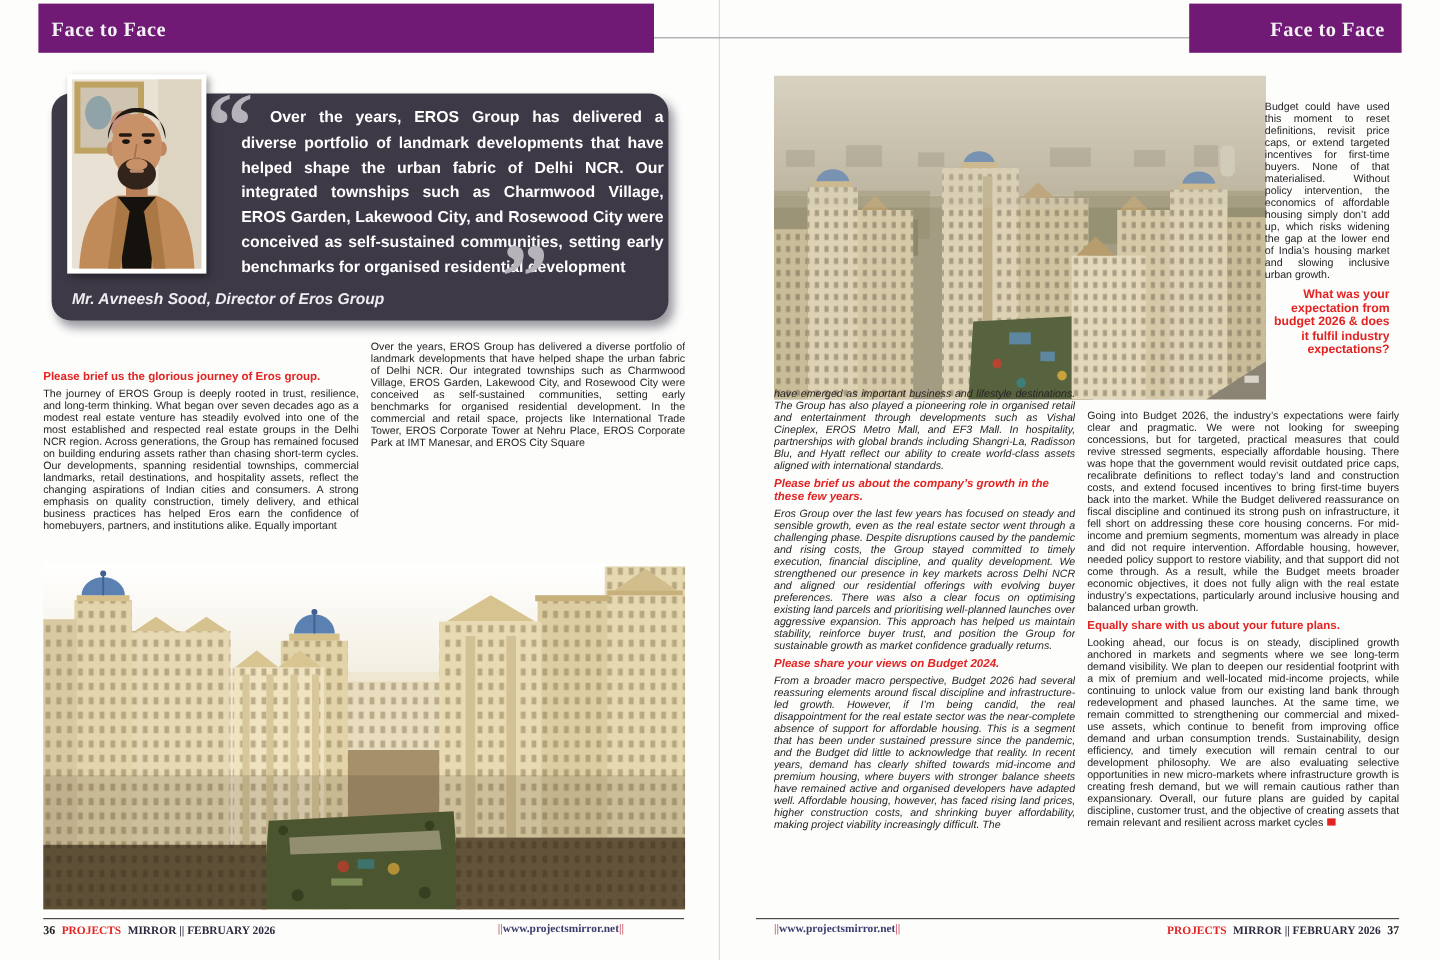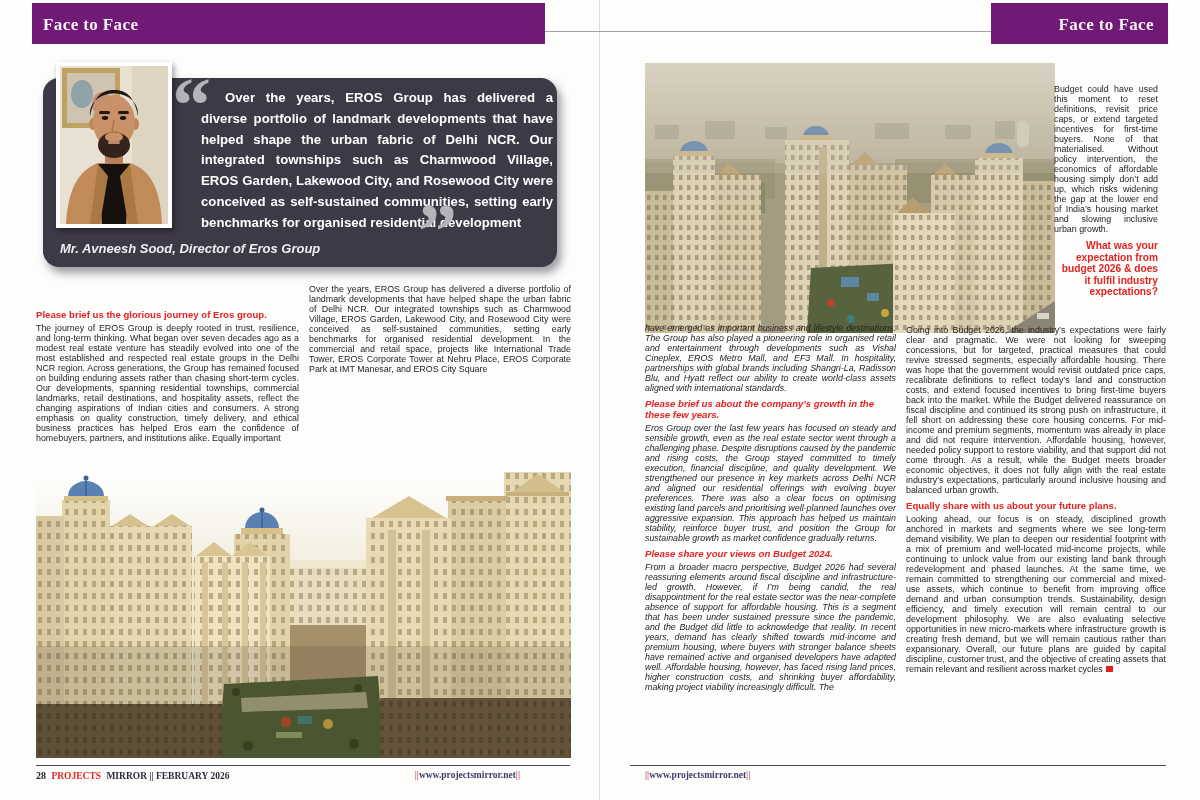--- a/index.html
+++ b/index.html
@@ -33,21 +33,21 @@
 
   .col { position:absolute; font-size:8.9px; line-height:10px; color:#272325;
          text-align:justify; overflow:hidden; }
   .col p { margin:0 0 3px; }
   .qhead { color:#e32322; font-weight:bold; font-size:9.6px; line-height:11px;
            margin:5px 0 3px; text-align:left; }
   .qhead.first { margin-top:0; }
   #l-col1 { left:36px;  top:284px; width:263px; height:184px;margin-top:25px; }
   #l-col2 { left:309px; top:284px; width:262px; height:184px; }
   #r-col1 { left:645px; top:323px; width:251px; height:422px;font-style:italic; }
-  #r-col2 { left:906px; top:325px; width:260px; height:422px; }
+  #r-col2 { left:906px; top:341px; width:260px; height:422px; }
   #r-side { left:1054px; top:84px; width:104px; height:256px; }
   #r-side .qhead { font-size:10.2px; line-height:11.6px; margin-top:6px;text-align:right; }
 
   .photo { position:absolute; line-height:0; }
   #photo-left  { left:36px;  top:470px; width:535px; height:288px; }
   #photo-right { left:645px; top:63px;  width:410px; height:270px; }
 
   .footrule { position:absolute; top:765px; height:1px; background:#4a4a4a; }
   #fr-l { left:36px;  width:534px; }
   #fr-r { left:630px; width:536px; }
@@ -302,25 +302,30 @@
     <div class="qhead">Equally share with us about your future plans.</div>
     <p>
       <span>Looking ahead, our focus is on steady, disciplined growth anchored in markets and segments where we see long-term demand visibility. We plan to deepen our residential footprint with a mix of premium and well-located mid-income projects, while continuing to unlock value from our existing land bank through redevelopment and phased launches. At the same time, we remain committed to strengthening our commercial and mixed-use assets, which continue to benefit from improving office demand and urban consumption trends. Sustainability, design efficiency, and timely execution will remain central to our development philosophy. We are also evaluating selective opportunities in new micro-markets where infrastructure growth is creating fresh demand, but we will remain cautious rather than expansionary. Overall, our future plans are guided by capital discipline, customer trust, and the objective of creating assets that remain relevant and resilient across market cycles</span><span class="endmark"></span>
     </p>
   </div>
 
   <div class="footrule" id="fr-l"></div>
   <div class="footrule" id="fr-r"></div>
 
   <div class="footer" id="foot-l-left">
-    <span class="pageno">28</span>
+    <span class="pageno">36</span>
     <span class="red sp">PROJECTS</span>
     <span class="sp">MIRROR || FEBRUARY 2026</span>
   </div>
   <div class="footer" id="foot-l-right">
     <span class="pip">||</span><span class="navy">www.projectsmirror.net</span><span class="pip">||</span>
   </div>
 
   <div class="footer" id="foot-r-left">
     <span class="pip">||</span><span class="navy">www.projectsmirror.net</span><span class="pip">||</span>
   </div>
+  <div class="footer" id="foot-r-right">
+    <span class="red">PROJECTS</span>
+    <span class="sp">MIRROR || FEBRUARY 2026</span>
+    <span class="pageno sp">37</span>
+  </div>
 
 </div>
 
 </body></html>

